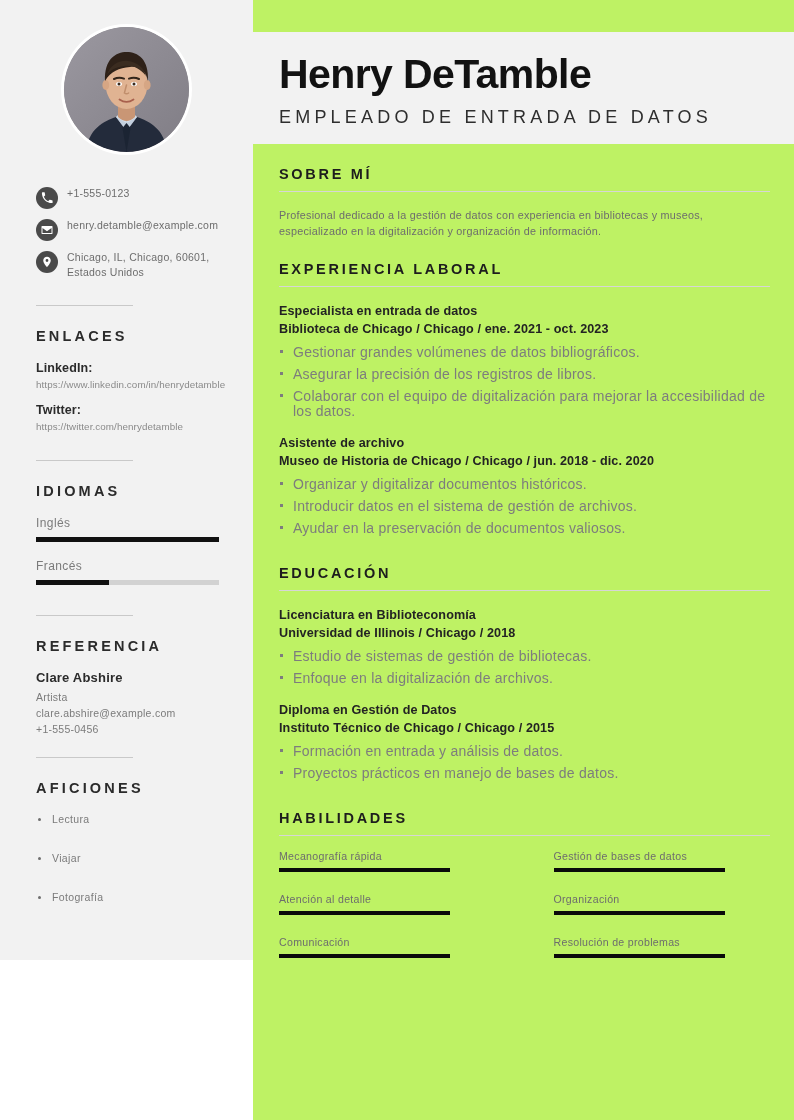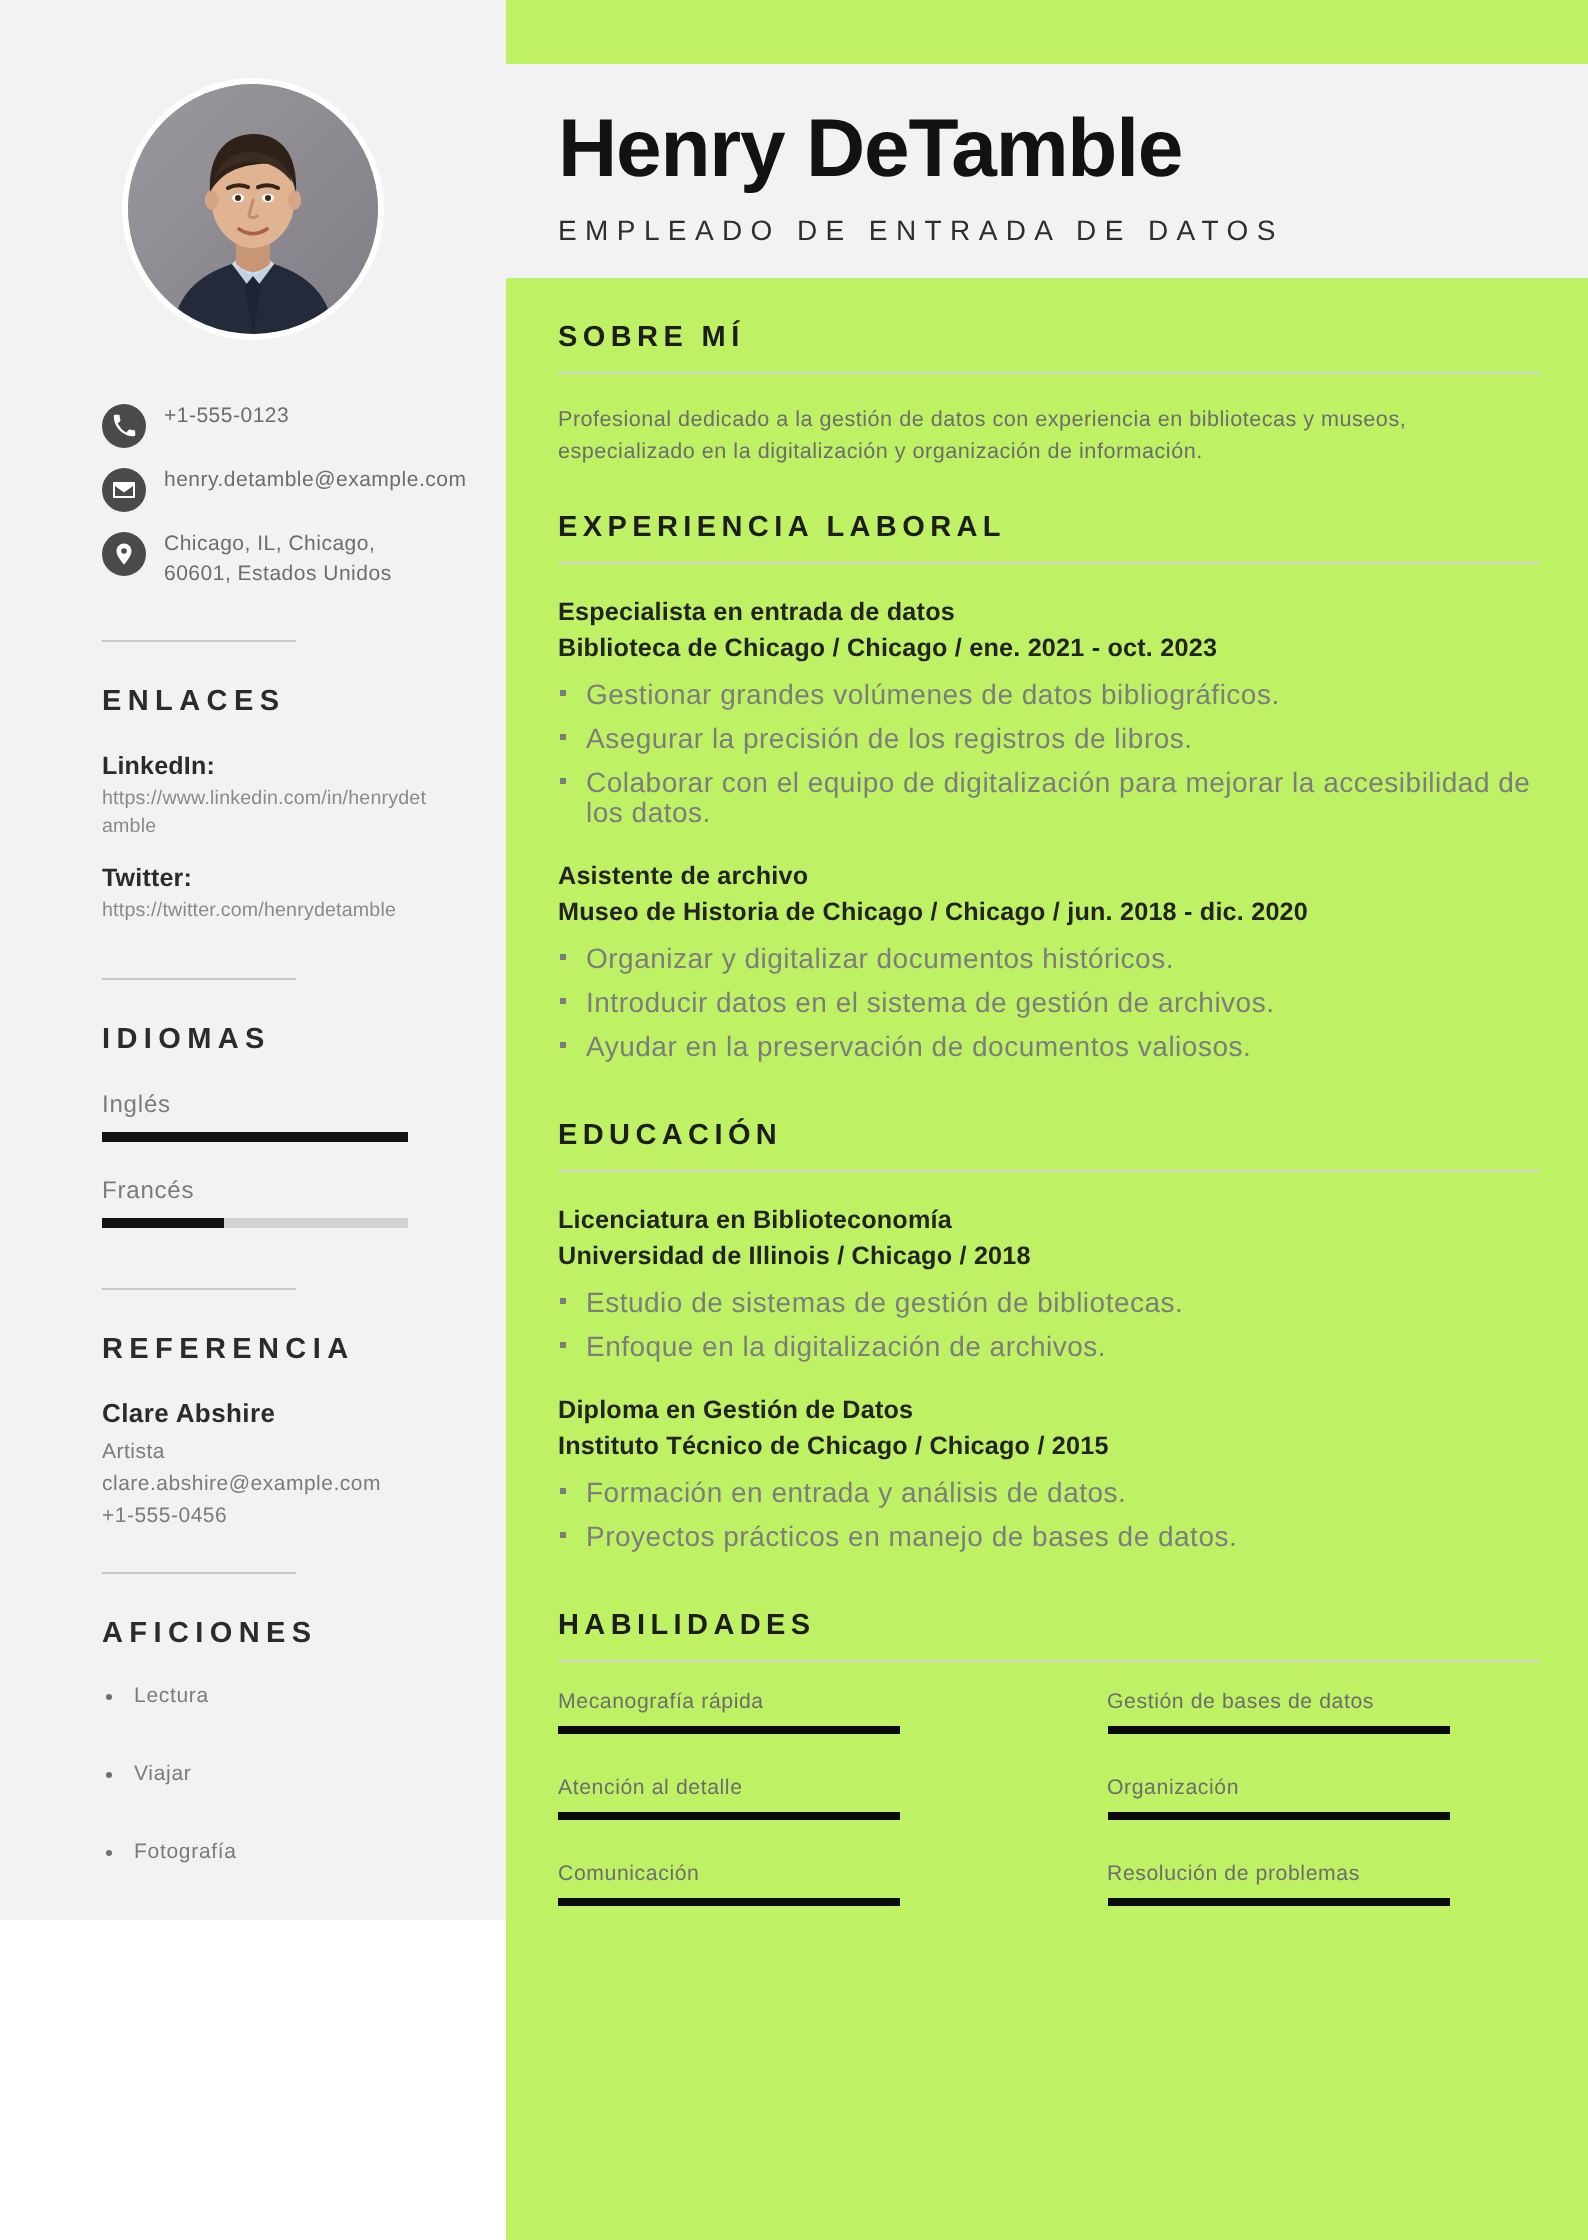--- a/index.html
+++ b/index.html
@@ -21,21 +21,21 @@
     display: flex;
   }
 
   
   .sidebar {
     width: 253px;
     min-width: 253px;
     height: 960px;
     background: #f2f2f2;
     box-sizing: border-box;
-    padding: 15px;
+    padding: 0;
     position: relative;
   }
   .avatar-wrap {
     padding-top: 27px;
     display: flex;
     justify-content: center;
   }
   .avatar {
     width: 125px;
     height: 125px;
@@ -175,21 +175,21 @@
     padding: 18px 0 16px 26px;
   }
   .full-name {
     font-size: 41px;
     font-weight: 700;
     color: #121212;
     letter-spacing: -0.6px;
     line-height: 48px;
   }
   .job-title {
-    font-size: 14px;
+    font-size: 18px;
     color: #2e2e2e;
     letter-spacing: 4.2px;
     margin-top: 9px;
     text-transform: uppercase;
   }
 
   .main-inner { padding: 0 24px 0 26px; }
 
   .sec-title {
     font-size: 14.5px;

